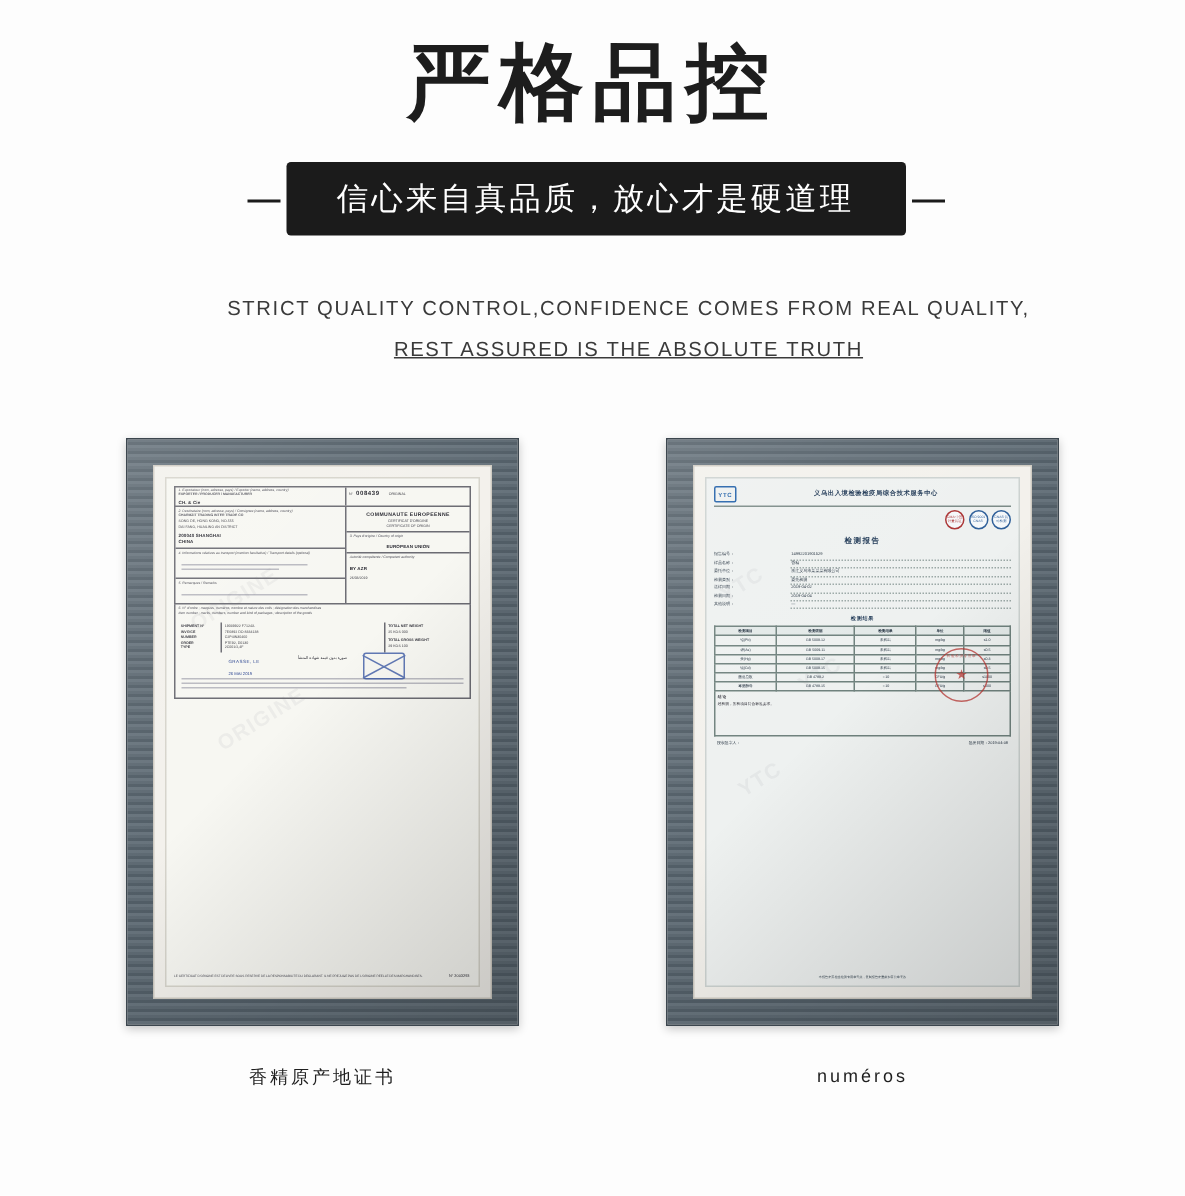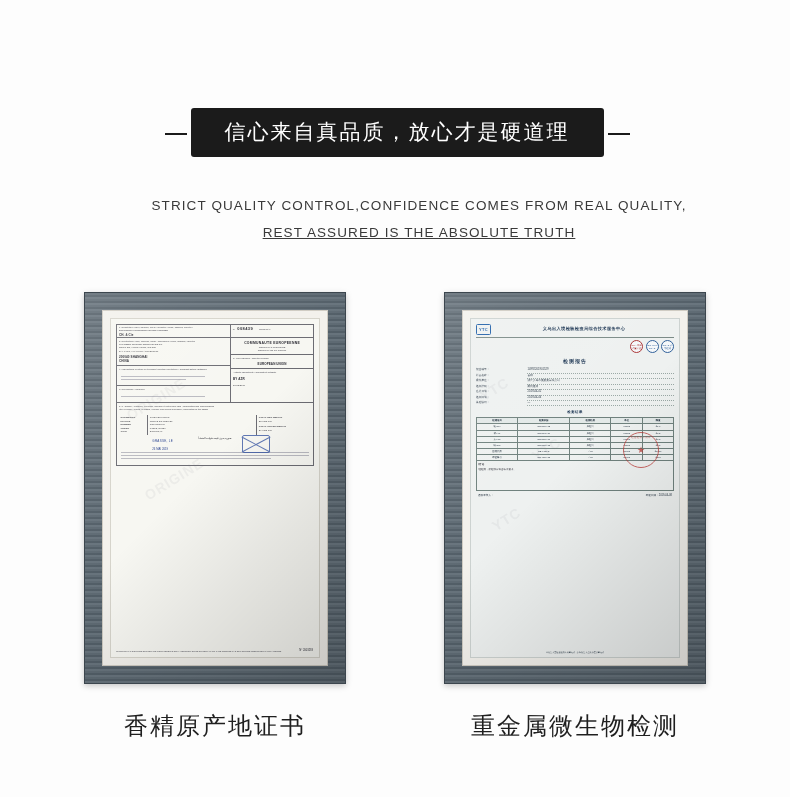--- a/index.html
+++ b/index.html
@@ -402,31 +402,32 @@
     left: 5px; right: 5px;
     bottom: 3px;
     font-size: 2.1px;
     color: #46545f;
     text-align: center;
   }
 
   
   .caption {
     margin-top: 26px;
-    font-size: 24px;
+    font-size: 12px;
     color: #1f1f1f;
     letter-spacing: 2px;
     text-align: center;
   }
 </style>
 </head>
 <body>
 
 <div class="page">
 
+  <div class="headline">严格品控</div>
 
   <div class="banner-wrap">
     <div class="banner">信心来自真品质，放心才是硬道理</div>
   </div>
 
   <div class="eng eng1">STRICT QUALITY CONTROL,CONFIDENCE COMES FROM REAL QUALITY,</div>
   <div class="eng eng2">REST ASSURED IS THE ABSOLUTE TRUTH</div>
 
   <div class="frames">
 
@@ -667,17 +668,17 @@
 
             <div class="sign-row">
               <div>授权签字人：</div>
               <div>签发日期：2019-04-08</div>
             </div>
 
             <div class="rp-foot">本报告未盖检验检测专用章无效，复制报告未重新加盖公章无效</div>
           </div>
         </div>
       </div>
-      <div class="caption">重金属微生物检测</div>
+      <div class="caption">numéros</div>
     </div>
 
   </div>
 </div>
 
 </body></html>

